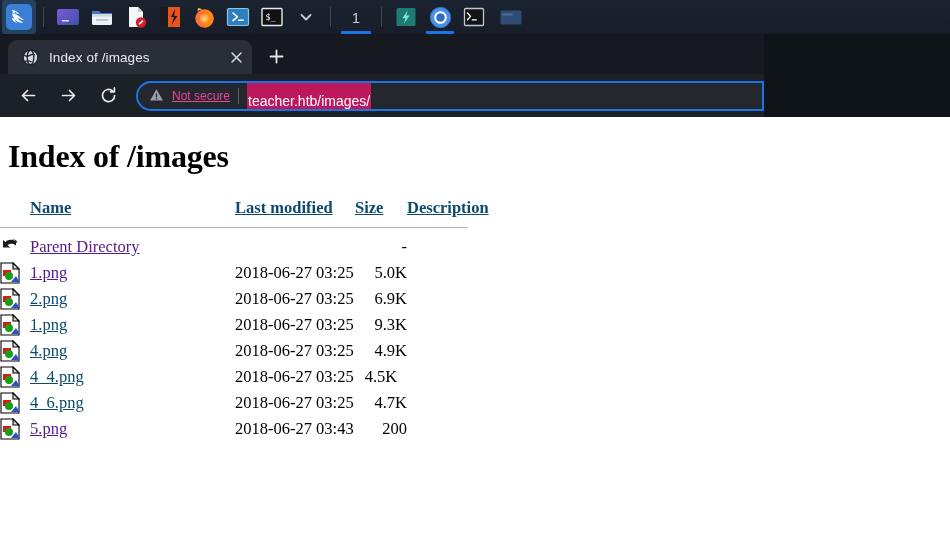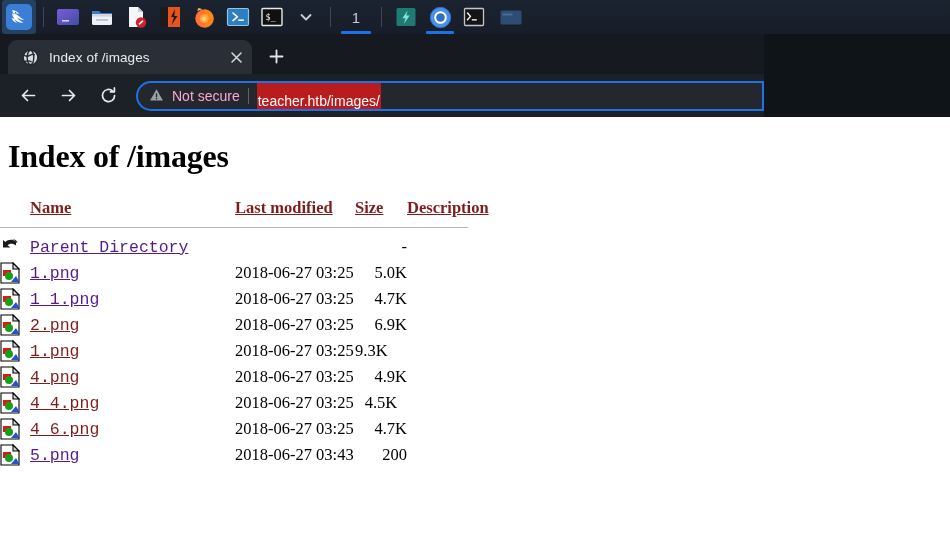--- a/index.html
+++ b/index.html
@@ -112,29 +112,30 @@
     background: #24272e;
     border: 2px solid #1b73e8;
     border-radius: 16px 0 0 16px;
     display: flex; align-items: center;
     box-sizing: border-box;
     padding-left: 10px;
     overflow: hidden;
   }
   .warn-icon { width: 17px; height: 17px; flex:0 0 auto; margin-right: 7px;}
   .notsecure {
-    color: #f9a8d4; font-size: 14px; white-space: nowrap;
+    color: #ec4899; font-size: 12px; white-space: nowrap;
     flex: 0 0 auto;
+    text-decoration: underline;
   }
   .omni-div {
     width: 1px; height: 16px; background: #5f6368; margin: 0 8px;
     flex: 0 0 auto;
   }
   .urltext {
-    background: #b91c1c;
+    background: #be185d;
     color: #ffffff;
     font-size: 14px;
     padding: 12px 1px 2px 1px;
     white-space: nowrap;
     flex: 0 0 auto;
   }
 
   
   #page {
     position: absolute;
@@ -158,21 +159,21 @@
     font-size: 16.5px;
     font-family: "Liberation Serif", "DejaVu Serif", serif;
   }
   table#listing th {
     text-align: left;
     font-weight: bold;
     padding: 0;
     white-space: nowrap;
   }
   table#listing th a, table#listing td a {
-    color: #7f1d1d;
+    color: #0c4a6e;
     text-decoration: underline;
   }
   table#listing td.name a.visited { color: #551a8b; }
   table#listing td { padding: 0; white-space: nowrap; vertical-align: middle;}
 
   .col-icon { width: 30px; }
   .col-name { width: 205px; }
   .col-mod  { width: 120px; }
   .col-size { width: 52px; text-align: right; }
   .col-desc { width: 60px; }
@@ -180,21 +181,21 @@
   tr.rowline td { height: 26px; }
   tr.hdr th { height: 26px; padding-bottom: 2px;}
   .hr-row td { padding: 0; }
   .hrline {
     height: 0; border: 0; border-top: 1px solid #b5b5b5;
     margin: 6px 0 6px 0; width: 468px;
   }
   .sizecell { padding-right: 2px; }
   .modcell { padding-right: 8px; }
   .iconwrap { display:block; width:20px; height:22px; }
-  .namepad { padding-left: 6px; font-family: Liberation Mono, monospace; }
+  .namepad { padding-left: 6px; }
 </style>
 </head>
 <body>
 
 <div id="screen">
 
   <div id="taskbar">
 
     <div class="tb-item tb-hl" title="Kali Menu">
       <svg class="ico" width="26" height="26" viewBox="0 0 26 26">
@@ -451,59 +452,41 @@
   <svg width="20" height="22" viewBox="0 0 20 22">
     <path d="M1 1h12l6 6v14H1z" fill="#ffffff" stroke="#000000" stroke-width="1.1"></path>
     <path d="M13 1l6 6h-6z" fill="#d8d8d8" stroke="#000000" stroke-width="1.1"></path>
     <rect x="3" y="8" width="8" height="6" fill="#d81a1a"></rect>
     <circle cx="9" cy="14" r="4" fill="#17a017"></circle>
     <path d="M11 20l5-6 3.5 6z" fill="#2a52c8"></path>
     <path d="M3 18h14" stroke="#6f8fd0" stroke-width="0"></path>
   </svg>
 </span>
               </td>
-              <td class="name namepad"><a href="#" class="visited">1_1.png</a></td>
-              <td class="modcell">2018-06-27 03:25</td>
-              <td class="sizecell" style="text-align: right;">4.7K</td>
-              <td></td>
-            </tr>
-            <tr class="rowline">
-              <td>
-                <span class="iconwrap">
-  <svg width="20" height="22" viewBox="0 0 20 22">
-    <path d="M1 1h12l6 6v14H1z" fill="#ffffff" stroke="#000000" stroke-width="1.1"></path>
-    <path d="M13 1l6 6h-6z" fill="#d8d8d8" stroke="#000000" stroke-width="1.1"></path>
-    <rect x="3" y="8" width="8" height="6" fill="#d81a1a"></rect>
-    <circle cx="9" cy="14" r="4" fill="#17a017"></circle>
-    <path d="M11 20l5-6 3.5 6z" fill="#2a52c8"></path>
-    <path d="M3 18h14" stroke="#6f8fd0" stroke-width="0"></path>
-  </svg>
-</span>
-              </td>
               <td class="name namepad"><a href="#">2.png</a></td>
               <td class="modcell">2018-06-27 03:25</td>
               <td class="sizecell" style="text-align: right;">6.9K</td>
               <td></td>
             </tr>
             <tr class="rowline">
               <td>
                 <span class="iconwrap">
   <svg width="20" height="22" viewBox="0 0 20 22">
     <path d="M1 1h12l6 6v14H1z" fill="#ffffff" stroke="#000000" stroke-width="1.1"></path>
     <path d="M13 1l6 6h-6z" fill="#d8d8d8" stroke="#000000" stroke-width="1.1"></path>
     <rect x="3" y="8" width="8" height="6" fill="#d81a1a"></rect>
     <circle cx="9" cy="14" r="4" fill="#17a017"></circle>
     <path d="M11 20l5-6 3.5 6z" fill="#2a52c8"></path>
     <path d="M3 18h14" stroke="#6f8fd0" stroke-width="0"></path>
   </svg>
 </span>
               </td>
               <td class="name namepad"><a href="#">1.png</a></td>
               <td class="modcell">2018-06-27 03:25</td>
-              <td class="sizecell" style="">9.3K</td>
+              <td class="sizecell" style="text-align: right;">9.3K</td>
               <td></td>
             </tr>
             <tr class="rowline">
               <td>
                 <span class="iconwrap">
   <svg width="20" height="22" viewBox="0 0 20 22">
     <path d="M1 1h12l6 6v14H1z" fill="#ffffff" stroke="#000000" stroke-width="1.1"></path>
     <path d="M13 1l6 6h-6z" fill="#d8d8d8" stroke="#000000" stroke-width="1.1"></path>
     <rect x="3" y="8" width="8" height="6" fill="#d81a1a"></rect>
     <circle cx="9" cy="14" r="4" fill="#17a017"></circle>

